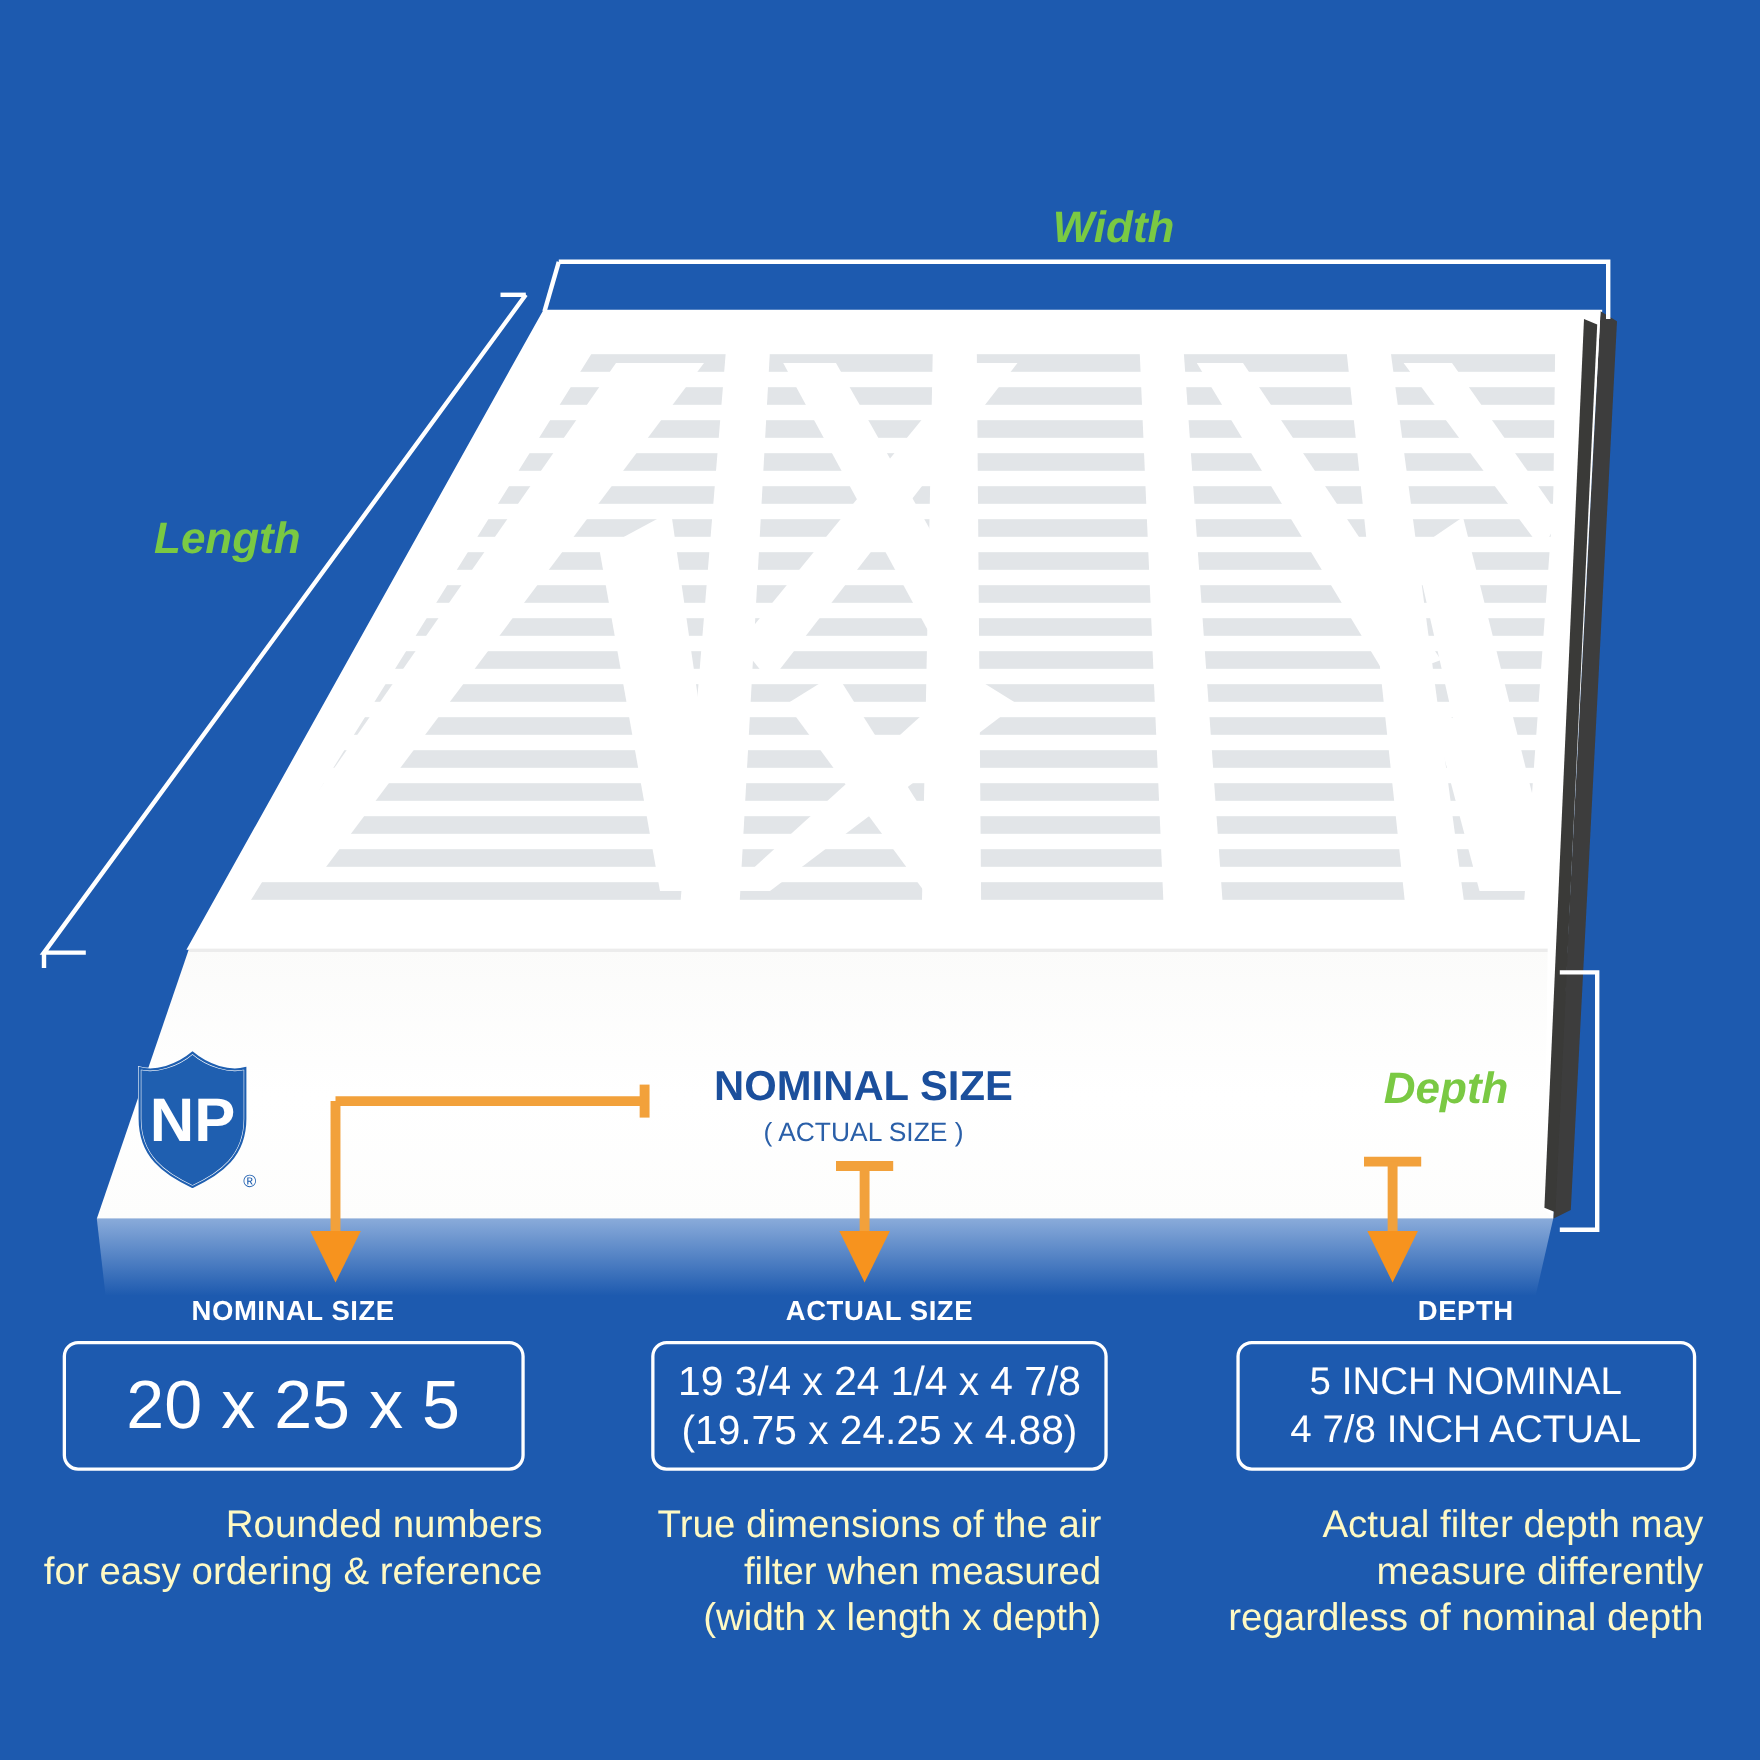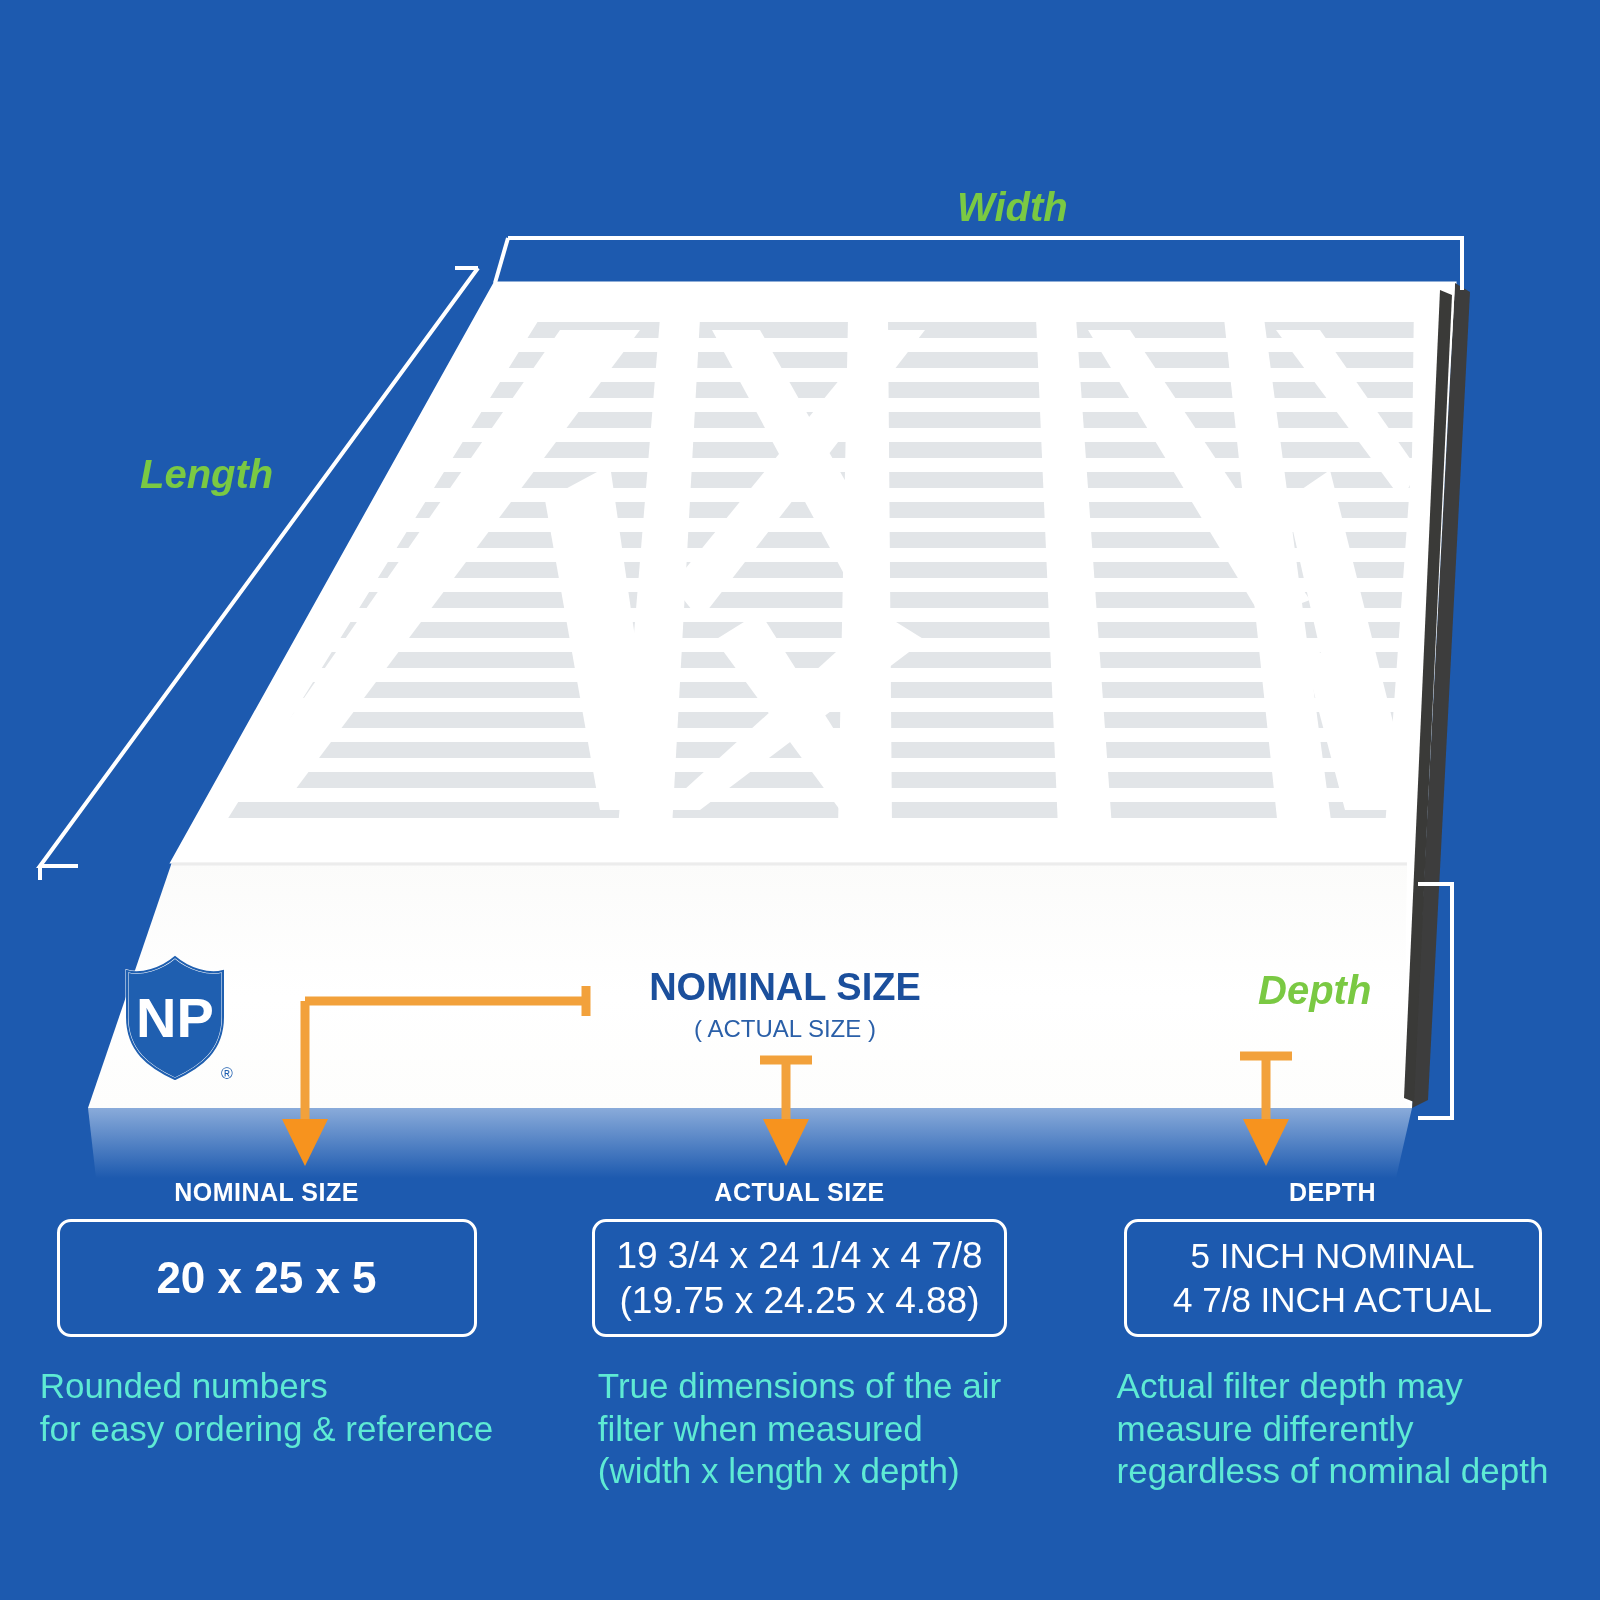--- a/index.html
+++ b/index.html
@@ -19,47 +19,47 @@
     line-height:1.05;
   }
 
   
   .green-label{
     position:absolute;color:#7ac943;font-style:italic;font-weight:bold;
     font-size:40px;font-family:"Liberation Sans", sans-serif;
     white-space:nowrap;
   }
   #label-width{left:930px;top:185px;margin-left:27px;}
-  #label-length{left:140px;top:452px;}
+  #label-length{left:140px;top:468px;}
   #label-depth{left:1258px;top:968px;}
 
   
   #filter-svg{position:absolute;left:0;top:0;width:1600px;height:1600px;}
 
   
   .cols{position:absolute;left:0;top:1178px;width:1600px;display:flex;}
   .col{width:533px;display:flex;flex-direction:column;align-items:center;}
   .col-head{
     color:#ffffff;font-size:25px;font-weight:bold;letter-spacing:0.5px;
     margin-bottom:12px;font-family:"Liberation Sans", sans-serif;
   }
   .box{
     border:3px solid #ffffff;border-radius:14px;
     color:#ffffff;text-align:center;
     display:flex;flex-direction:column;justify-content:center;
     box-sizing:border-box;
   }
   #box-nominal{width:420px;height:118px;}
-  #box-nominal .big{font-size:44px;font-weight:bold;line-height:1;}
+  #box-nominal .big{font-size:62px;font-weight:normal;line-height:1;}
   #box-actual{width:415px;height:118px;padding:0 8px;}
   #box-actual .line{font-size:37px;line-height:1.22;}
   #box-depth{width:418px;height:118px;padding:0 8px;}
   #box-depth .line{font-size:35px;line-height:1.25;}
   .caption{
-    color:#5eead4;font-size:35px;line-height:1.22;text-align:left;
+    color:#fef9c3;font-size:35px;line-height:1.22;text-align:right;
     margin-top:28px;font-family:"Liberation Sans", sans-serif;
   }
 </style>
 </head>
 <body>
 
 <div id="stage">
 
 
   <svg id="filter-svg" viewBox="0 0 1600 1600">

